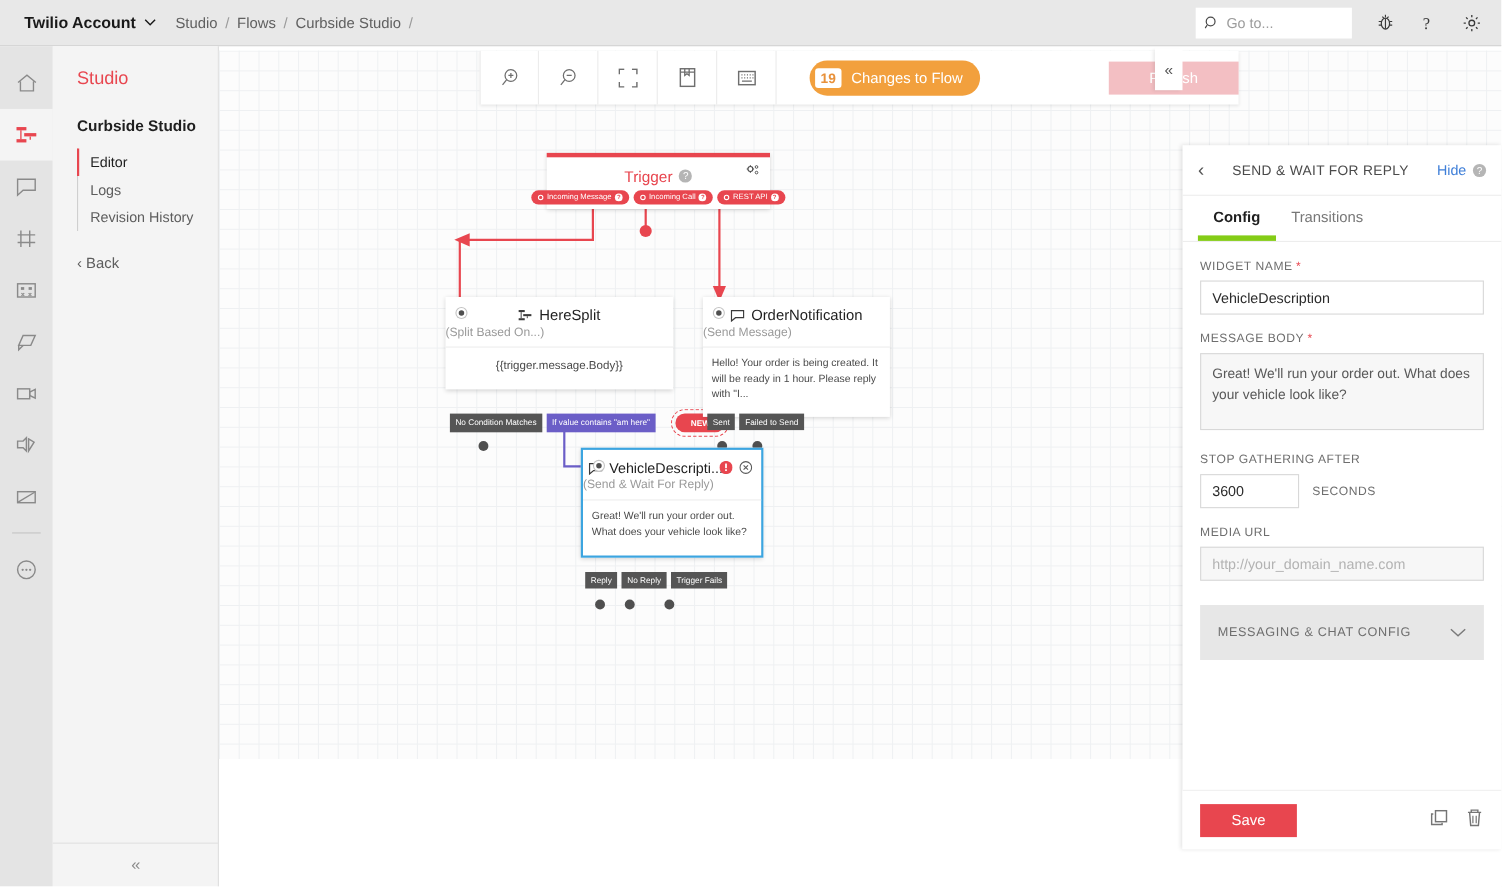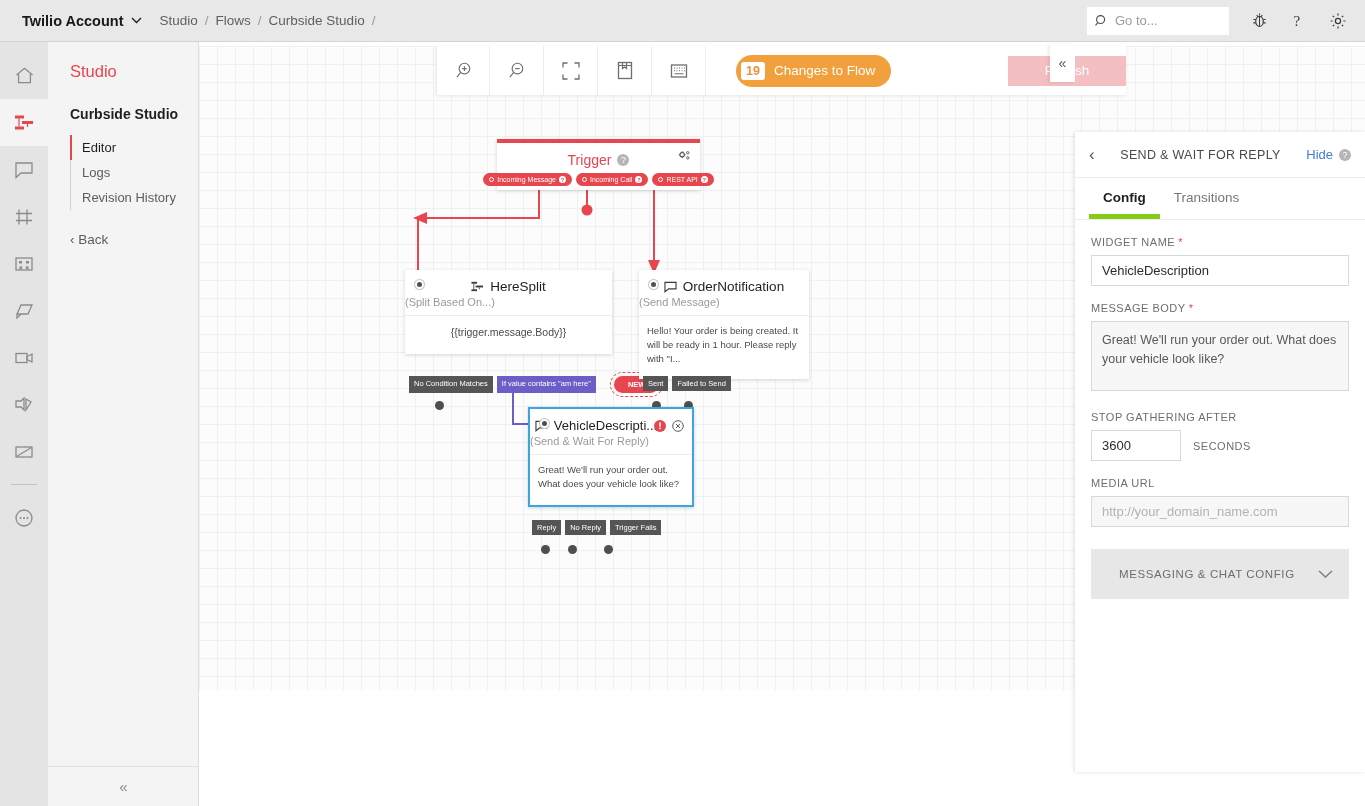--- a/index.html
+++ b/index.html
@@ -197,21 +197,21 @@
     font-family: "Liberation Sans", sans-serif; outline: none; resize: none;
   }
   .fgroup { margin-bottom: 16px; }
   .sec-row { display: flex; align-items: center; gap: 12px; }
   .sec-inp { width: 90px; }
   .sec-unit { font-size: 11px; color: #6e6e6e; letter-spacing: .5px; }
   .accordion {
     margin-top: 22px; background: #e7e7e7; height: 50px; display: flex;
     align-items: center; justify-content: space-between; padding: 0 16px; cursor: pointer;
   }
-  .acc-label { font-size: 11.5px; color: #6e6e6e; letter-spacing: .6px; margin-left: 12px; }
+  .acc-label { font-size: 11.5px; color: #6e6e6e; letter-spacing: .6px; }
   .panel-foot {
     position: absolute; left: 0; bottom: 0; width: 290px; height: 54px;
     display: flex; align-items: center; padding: 0 16px; border-top: 1px solid #f0f0f0;
     background: #fff;
   }
   .save-btn {
     width: 88px; height: 30px; background: #e8464f; color: #fff; font-size: 13.5px;
     display: flex; align-items: center; justify-content: center; cursor: pointer; border: none;
     font-family: "Liberation Sans", sans-serif;
   }
@@ -576,15 +576,32 @@
       </div>
 
       <div class="accordion">
         <span class="acc-label">MESSAGING &amp; CHAT CONFIG</span>
         <svg width="15" height="9" viewBox="0 0 15 9">
             <path d="M1 1l6.5 6L14 1" stroke="#7a7a7a" stroke-width="1.3" fill="none"></path>
           </svg>
       </div>
     </div>
 
+    <div class="panel-foot">
+      <button class="save-btn">Save</button>
+      <div class="foot-icons">
+        <span>
+          <svg width="19" height="19" viewBox="0 0 19 19">
+              <rect x="6" y="3" width="10" height="10" stroke="#757575" stroke-width="1.3" fill="none"></rect>
+              <path d="M4 6H2.5v9.5H12V14" stroke="#757575" stroke-width="1.3" fill="none"></path>
+            </svg>
+        </span>
+        <span>
+          <svg width="17" height="19" viewBox="0 0 17 19">
+              <path d="M2.5 4.5h12M5.5 4.5V2.5h6v2M4 4.5l1 12h7l1-12" stroke="#757575" stroke-width="1.3" fill="none"></path>
+              <path d="M7 7.5v7M10 7.5v7" stroke="#757575" stroke-width="1.1"></path>
+            </svg>
+        </span>
+      </div>
+    </div>
   </div>
 
 </div>
 
 </body></html>

